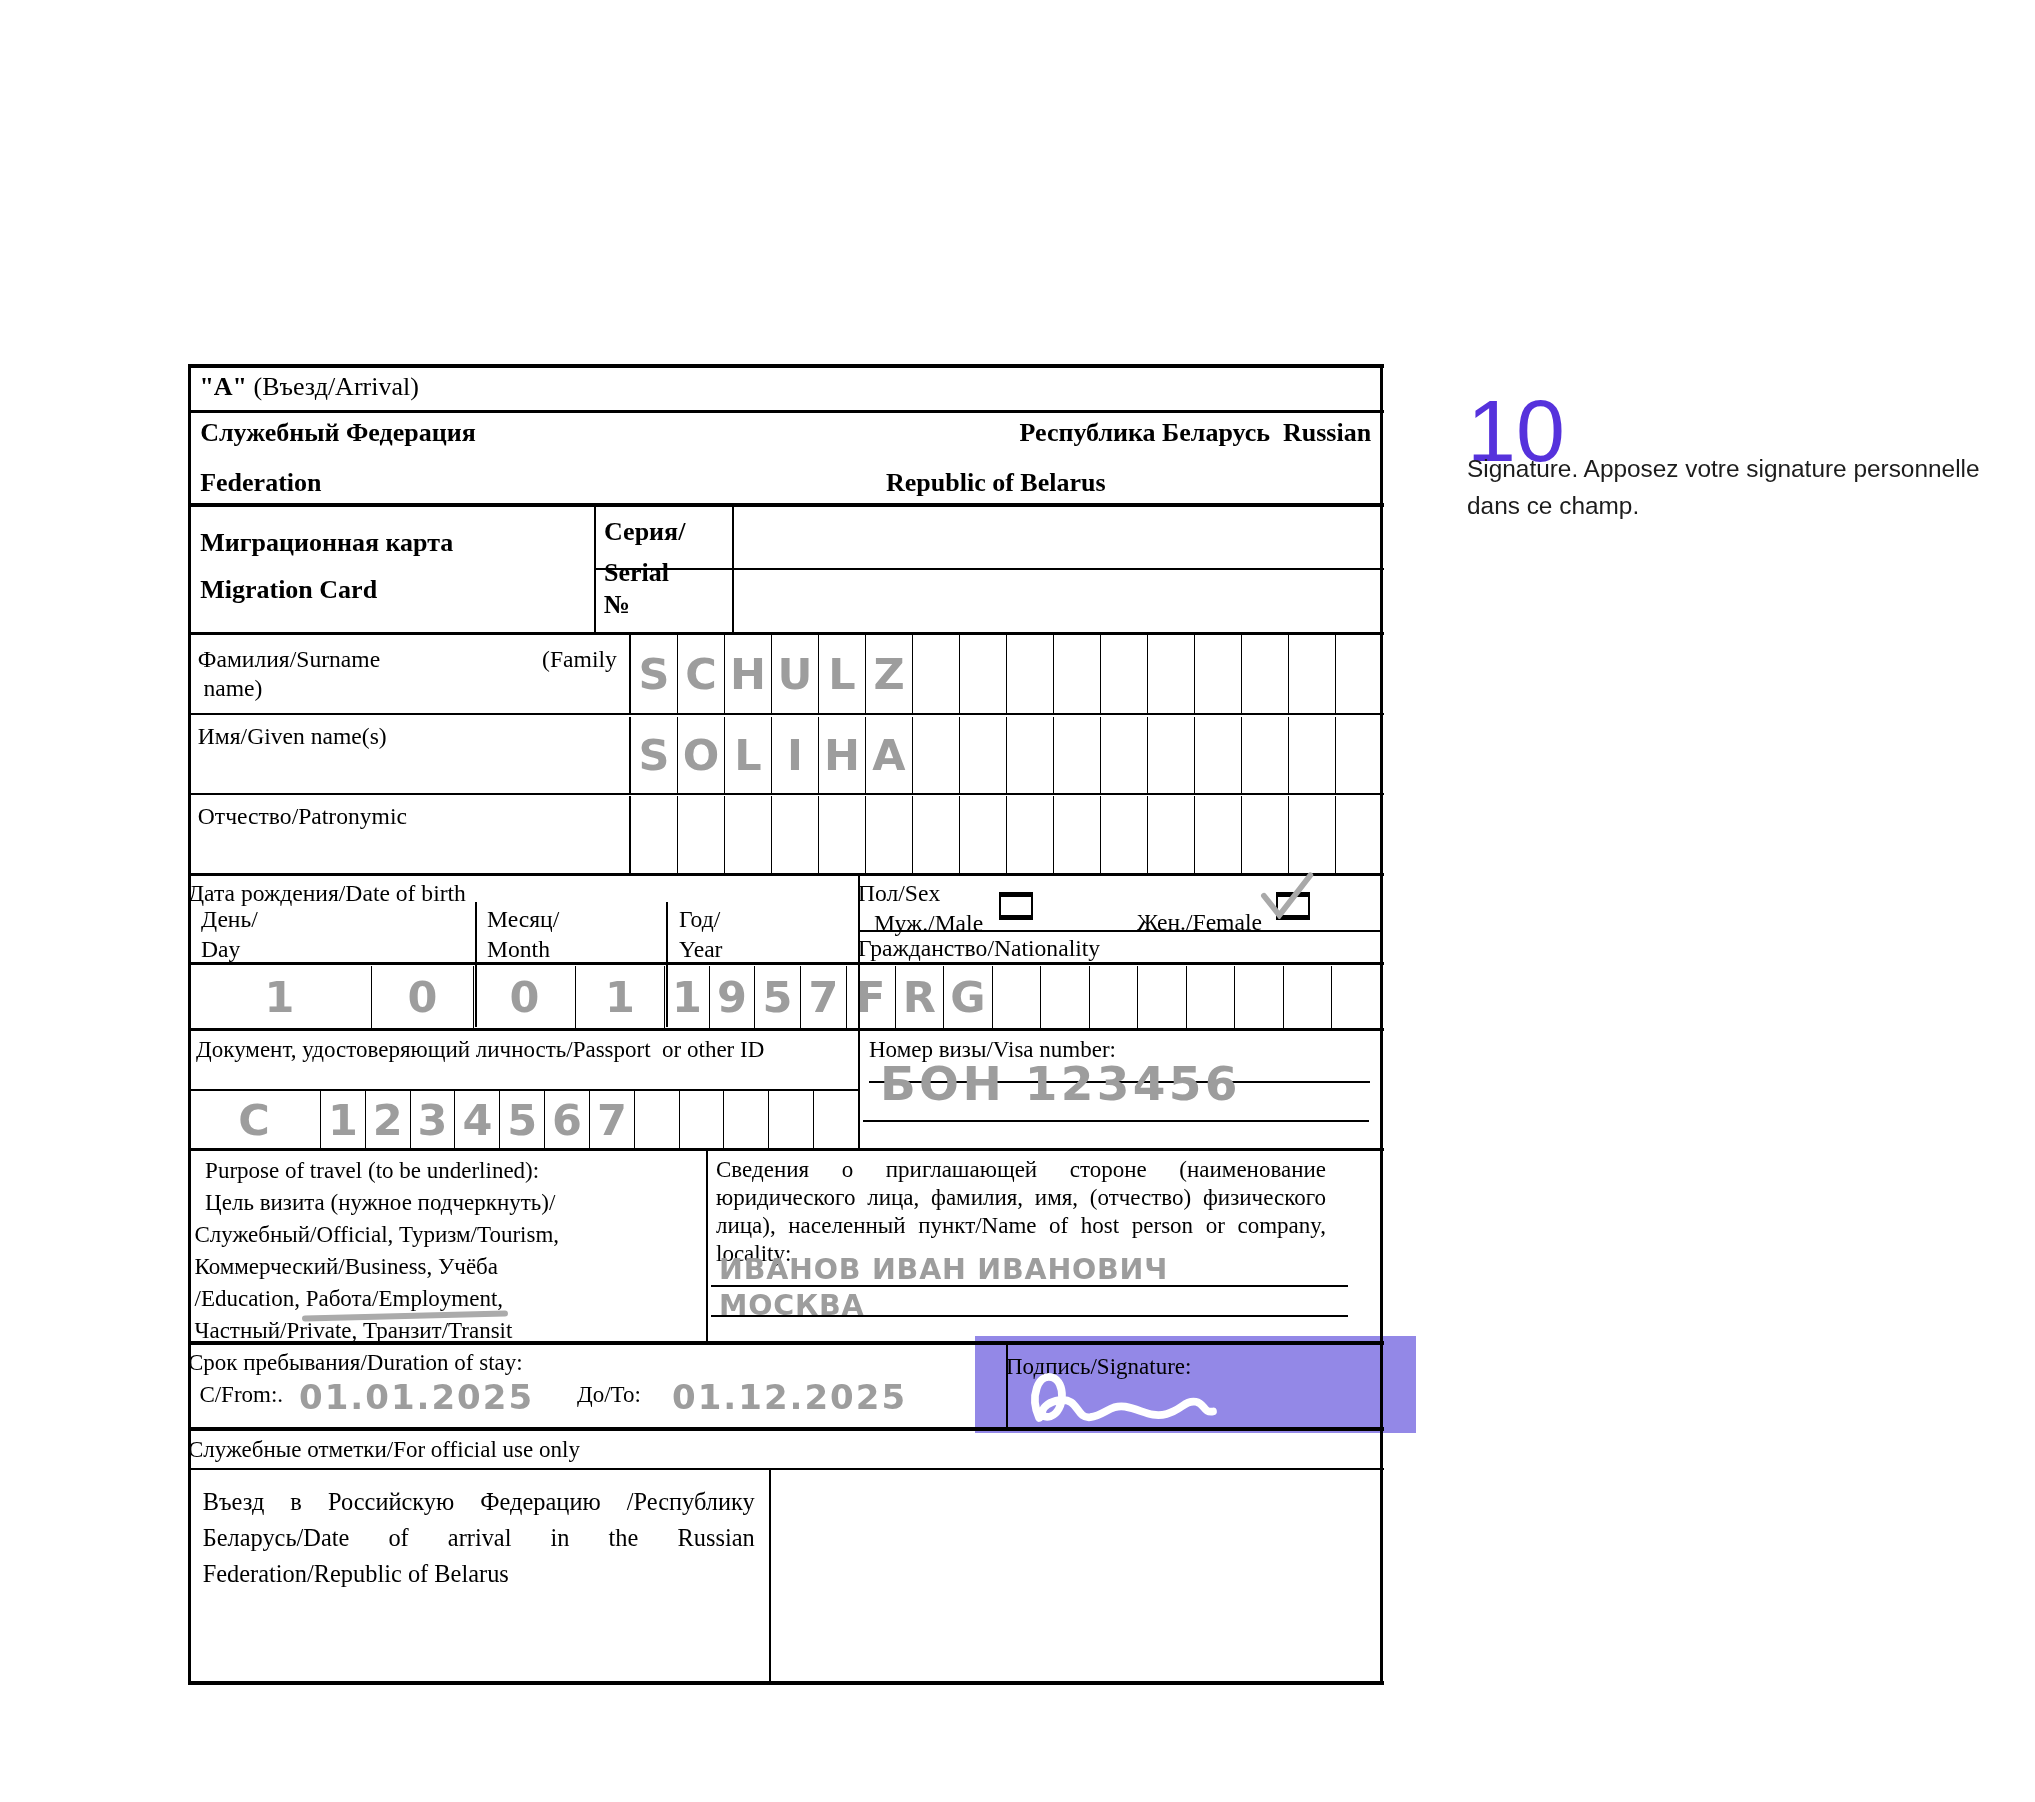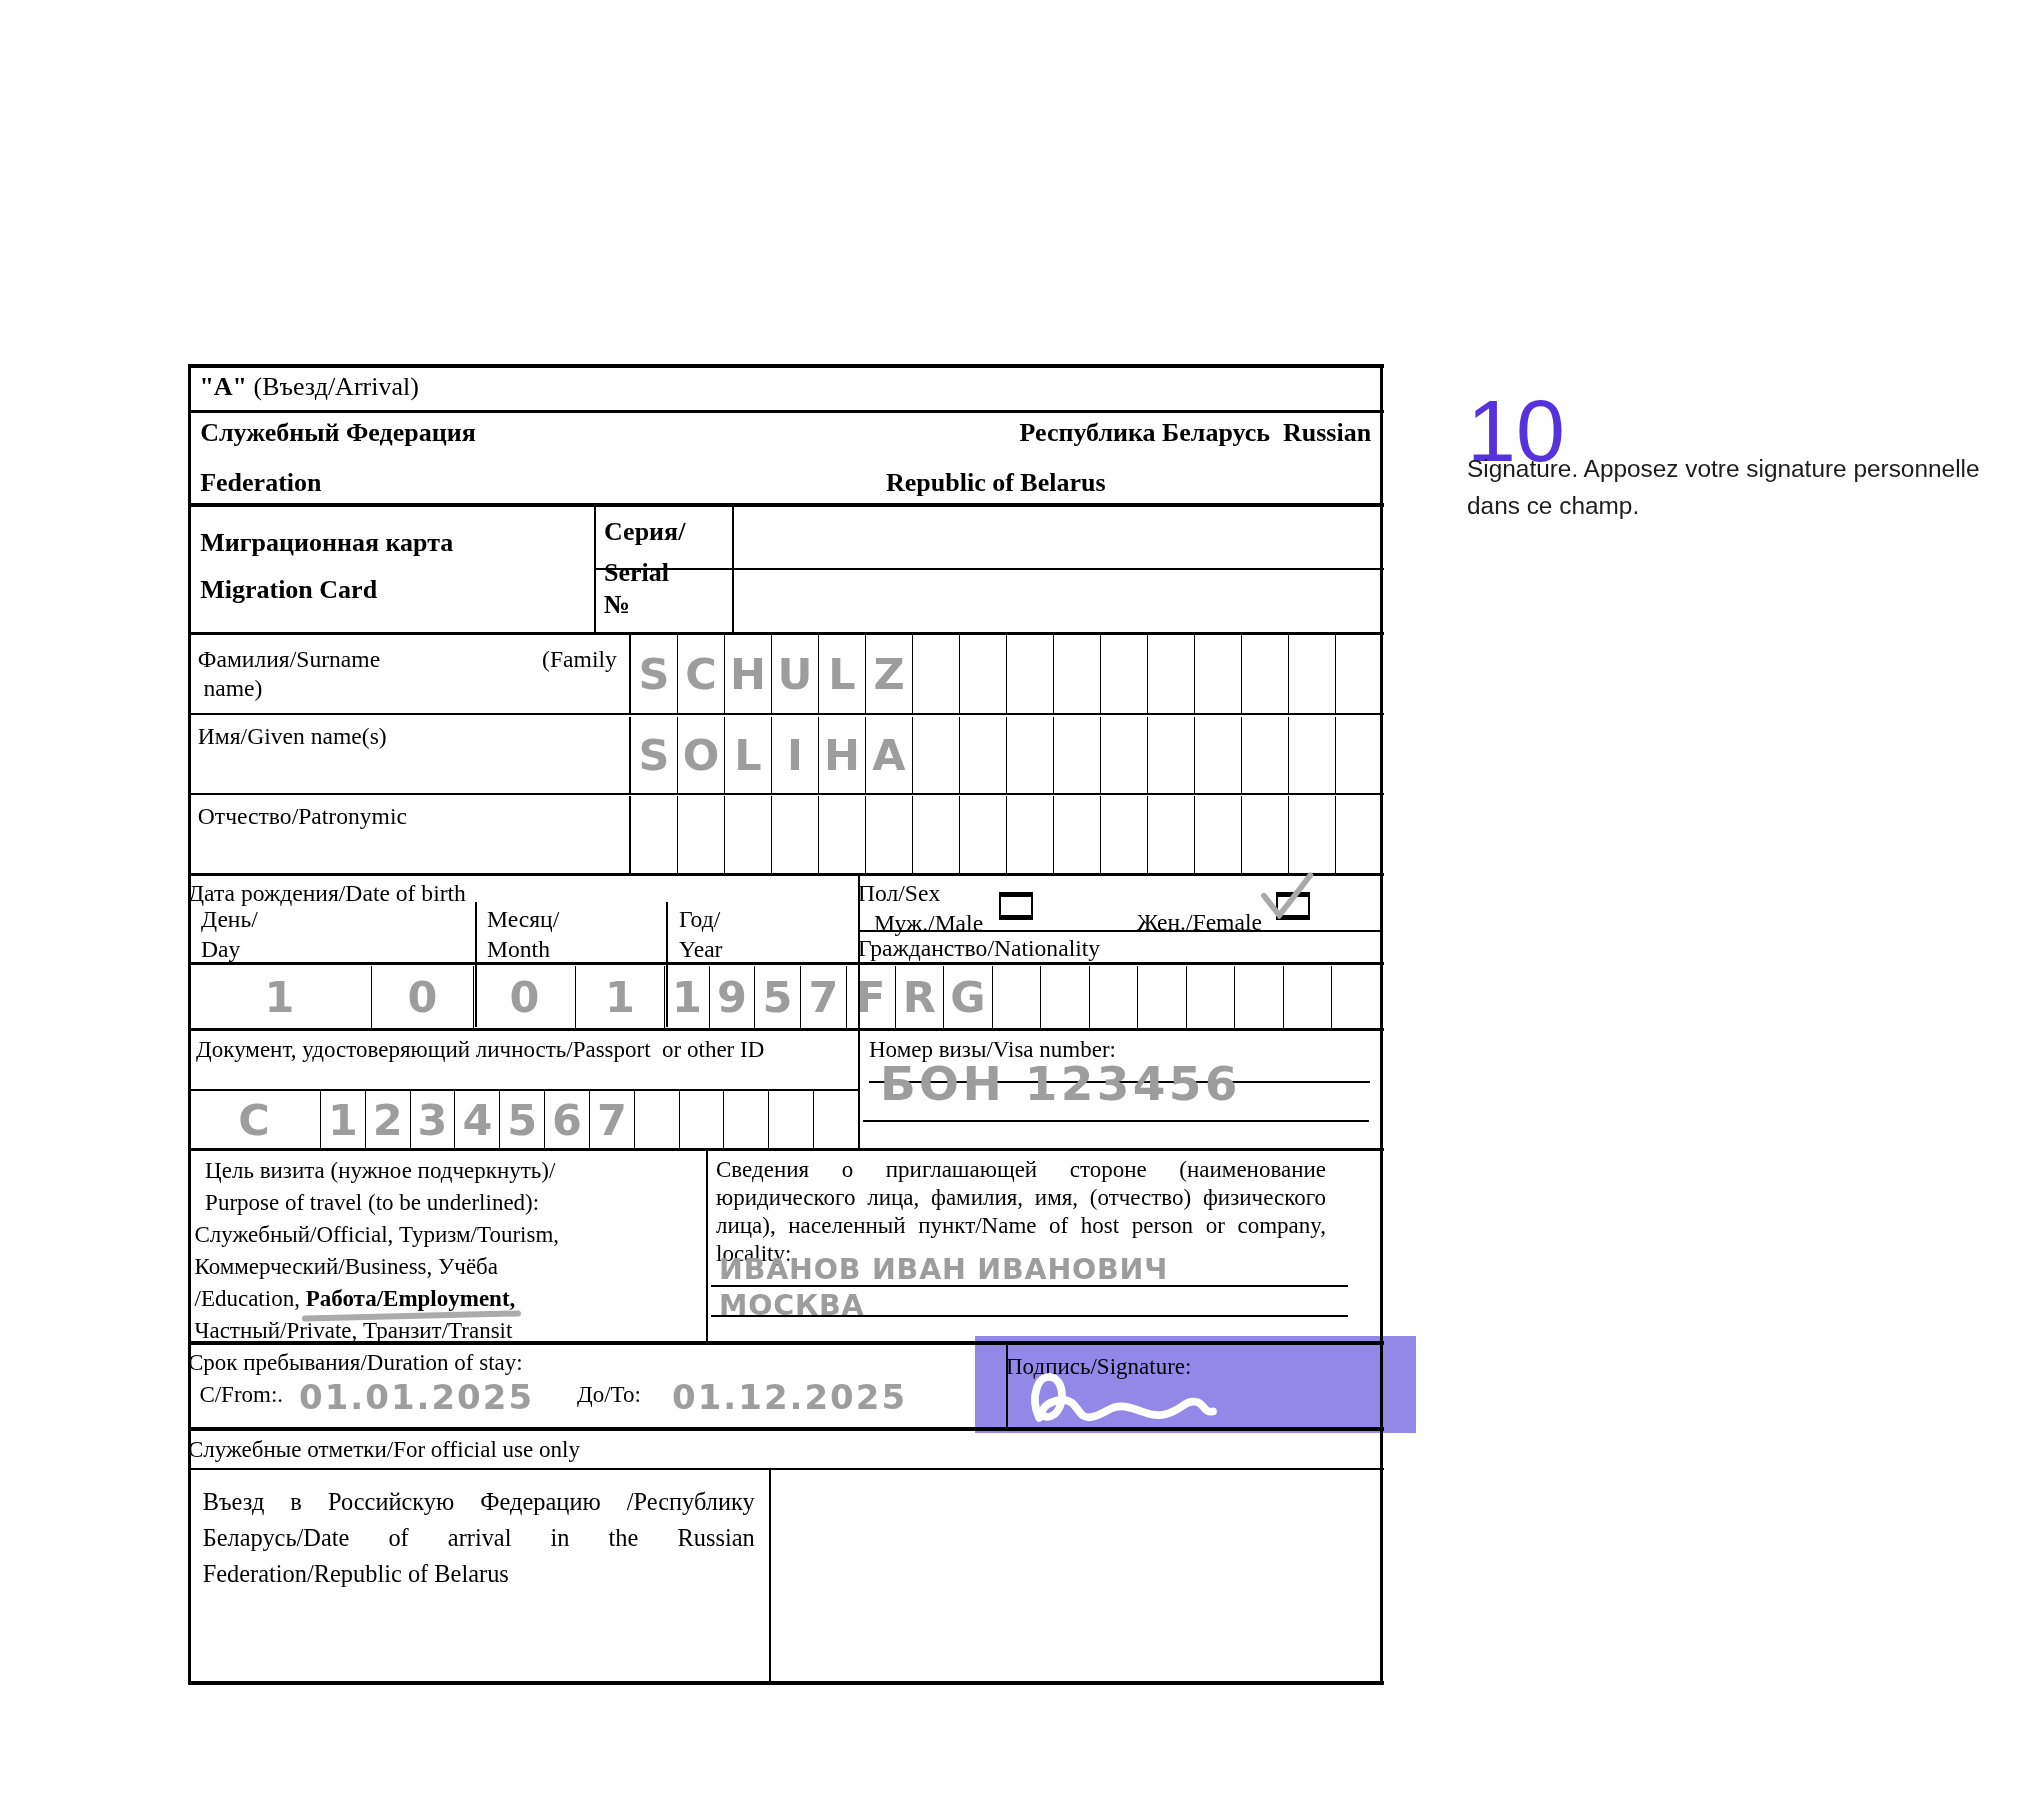--- a/index.html
+++ b/index.html
@@ -37,21 +37,21 @@
         font-family:"DejaVu Sans",sans-serif;font-weight:700;font-size:43px;color:#9d9d9d;}
   .cell:last-child{border-right:none;}
   .cell.flex1{flex:1 1 0;}
   .gridleft{border-left:2px solid #000;}
   
   .chk{position:absolute;width:30px;height:18px;border:2.4px solid #000;
        border-top-width:5.3px;border-bottom-width:5.3px;z-index:5;background:transparent;}
   
   #sig-highlight{position:absolute;left:787px;top:972px;width:441px;height:97px;z-index:1;}
   
-  .u-emp{position:relative;display:inline-block;font-weight:bold;}
+  .u-emp{position:relative;display:inline-block;}
   .u-emp::after{content:'';position:absolute;left:-3.3px;right:-5.7px;bottom:-5.7px;height:6.1px;
        background:#ababab;transform:rotate(-1.4deg);border-radius:3.3px;}
   .dob-lbl{position:absolute;font-size:23.6px;line-height:30px;z-index:5;}
   .pline{height:32px;}
   .ind{padding-left:10.6px;}
 </style>
 </head>
 <body>
 
 <div id="page">
@@ -241,22 +241,22 @@
           <div class="cell flex1">7</div>
           <div class="cell flex1"></div>
           <div class="cell flex1"></div>
           <div class="cell flex1"></div>
           <div class="cell flex1"></div>
           <div class="cell flex1"></div>
         </div>
     </div>
 
     <div class="abs serif t57 z5" style="left:6.5px;top:793px;width:508px">
+      <div class="pline ind">Purpose of travel (to be underlined):</div>
       <div class="pline ind">Цель визита (нужное подчеркнуть)/</div>
-      <div class="pline ind">Purpose of travel (to be underlined):</div>
       <div class="pline">Служебный/Official, Туризм/Tourism,</div>
       <div class="pline">Коммерческий/Business, Учёба</div>
       <div class="pline"><span>/Education, </span><span class="u-emp">Работа/Employment,</span></div>
       <div class="pline">Частный/Private, Транзит/Transit</div>
     </div>
     <div class="abs serif t57 just z5" style="left:528px;top:792px;width:610px;line-height:28px">Сведения о приглашающей стороне (наименование юридического лица, фамилия, имя, (отчество) физического лица), населенный пункт/Name of host person or company, locality:</div>
     <div class="abs fill" style="left:531px;top:889px;font-size:28.5px;letter-spacing:0.8px">ИВАНОВ ИВАН ИВАНОВИЧ</div>
     <div class="hl thin" style="left:523px;top:921px;width:637px;height:1.6px;z-index:2"></div>
     <div class="abs fill" style="left:531px;top:925px;font-size:28.5px;letter-spacing:0.8px">МОСКВА</div>
     <div class="hl thin" style="left:523px;top:951px;width:637px;height:1.6px;z-index:2"></div>

